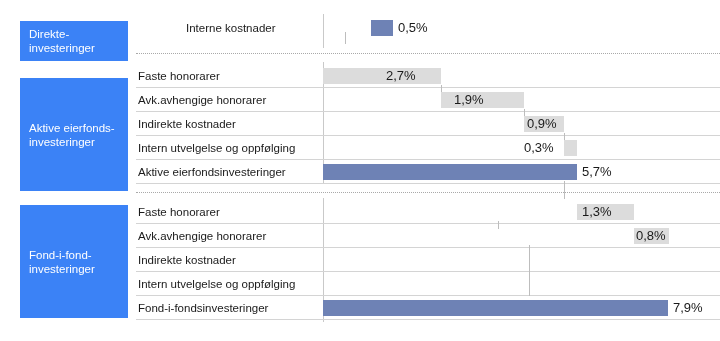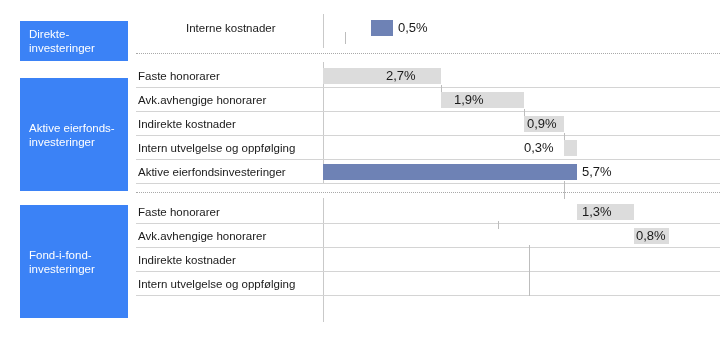--- a/index.html
+++ b/index.html
@@ -216,14 +216,20 @@
   </div>
   <div class="connector" style="left:529px; top:248px; height:24px;"></div>
 
   <div class="row" style="top:272px;">
     <div class="row-label">Intern utvelgelse og oppfølging</div>
     <div class="bar-value" style="left:534px;"></div>
     <div class="row-rule"></div>
   </div>
   <div class="connector" style="left:529px; top:272px; height:24px;"></div>
 
+  <div class="row" style="top:296px;">
+    <div class="row-label">Fond-i-fondsinvesteringer</div>
+    <div class="bar blue" style="left:187px; width:345px;"></div>
+    <div class="bar-value" style="left:537px;">7,9%</div>
+    <div class="row-rule"></div>
+  </div>
 
 </div>
 
 </body></html>

